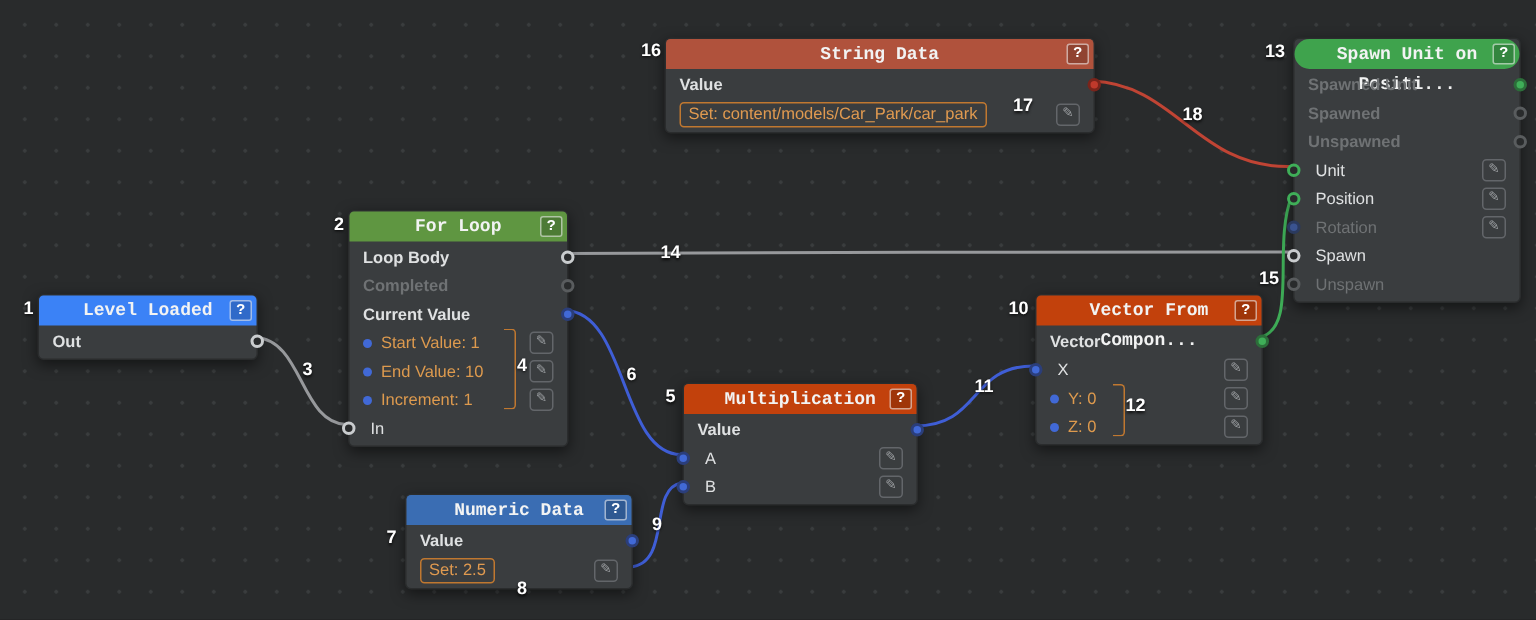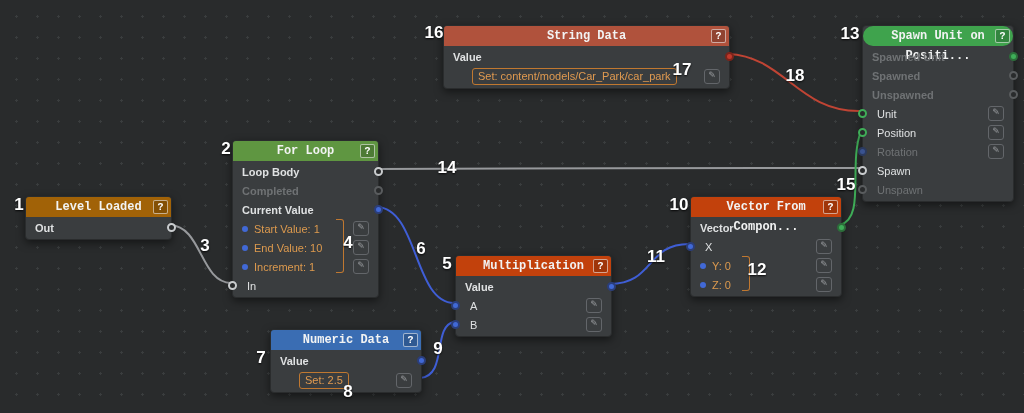--- a/index.html
+++ b/index.html
@@ -14,54 +14,54 @@
   .wires path{fill:none;stroke-width:2;}
   .wexec{stroke:#97999c;}
   .wnum{stroke:#3f5ed6;}
   .wvec{stroke:#3fae58;}
   .wstr{stroke:#c04434;}
 
   .node{position:absolute;z-index:2;background:#3a3d3f;border-radius:4px;
         box-shadow:0 3px 9px rgba(0,0,0,.5);border:1px solid #2a2c2d;}
   .hdr{height:20px;line-height:20px;border-radius:3px 3px 0 0;position:relative;
        text-align:center;color:#f2f3f3;font-size:12px;font-weight:bold;font-family:Liberation Mono, monospace;}
-  .h-maroon{background:#a16207;}
+  .h-maroon{background:#3b82f6;}
   .h-green{background:#5f9641;}
   .h-blue{background:#3a6db3;}
   .h-teal{background:#c2410c;}
   .h-rust{background:#b0523c;}
   .h-emerald{background:#3fa34d;border-radius:10px;}
   .help{position:absolute;right:3px;top:3px;width:15px;height:14px;line-height:13px;
         font-size:10px;font-weight:bold;color:#fff;text-align:center;
         background:rgba(0,0,0,.18);border:1px solid rgba(255,255,255,.55);border-radius:2px;box-sizing:border-box;}
   .body{padding:1px 0 2px;}
   .row{position:relative;height:19px;display:flex;align-items:center;
        font-size:11px;color:#dfe1e2;padding:0 9px;}
   .row.out{justify-content:flex-start;font-weight:bold;}
-  .row.chiprow{height:20px;margin-left:19px;}
+  .row.chiprow{height:20px;}
   .dim{color:#6f7274;}
   .lit{color:#dd9a4e;}
   .sp{flex:1;}
   .port{position:absolute;width:9px;height:9px;border-radius:50%;top:50%;
         margin-top:-4.5px;box-sizing:border-box;}
   .pr{right:-5px;} .pl{left:-5px;}
   .ring{border:2px solid #c9ccce;background:#292b2c;}
   .ringdim{border:2px solid #595c5e;background:#292b2c;}
   .bluep{background:#4169d6;border:2px solid #2b3e7a;}
   .bluedim{background:#3a5390;border:2px solid #2b3a5e;}
   .gring{border:2px solid #3fae58;background:#292b2c;}
   .gdot{background:#3fae58;border:2px solid #2c6e3a;}
   .redp{background:#c0392b;border:2px solid #7a241b;}
   .dot{display:inline-block;flex:none;width:6px;height:6px;border-radius:50%;
        background:#4169d6;margin-right:6px;}
   .edit{flex:none;width:14px;height:13px;border:1px solid #63666a;border-radius:3px;
         color:#9a9da0;font-size:9px;line-height:11px;text-align:center;margin-left:6px;}
   .chip{border:1px solid #c07830;color:#e09a50;border-radius:3px;padding:0 5px;
         font-size:11px;line-height:14px;height:15px;display:inline-block;white-space:nowrap;}
-  .ann{position:absolute;z-index:5;color:#fff;font-size:17px;font-weight:bold;
+  .ann{position:absolute;z-index:5;color:#fff;font-size:12px;font-weight:bold;
        transform:translate(-50%,-50%);text-shadow:0 1px 2px rgba(0,0,0,.85);}
   .bracket{position:absolute;z-index:4;border:1.5px solid #c07830;border-left:none;
            border-radius:0 3px 3px 0;}
   .a1{left:19px;top:205px;} .a2{left:226px;top:149px;} .a3{left:205px;top:246px;}
   .a4{left:348px;top:243px;} .a5{left:447px;top:264px;} .a6{left:421px;top:249px;}
   .a7{left:261px;top:358px;} .a8{left:348px;top:392px;} .a9{left:438px;top:349px;}
   .a10{left:679px;top:205px;} .a11{left:656px;top:257px;} .a12{left:757px;top:270px;}
   .a13{left:850px;top:34px;} .a14{left:447px;top:168px;} .a15{left:846px;top:185px;}
   .a16{left:434px;top:33px;} .a17{left:682px;top:70px;} .a18{left:795px;top:76px;}
 </style>

